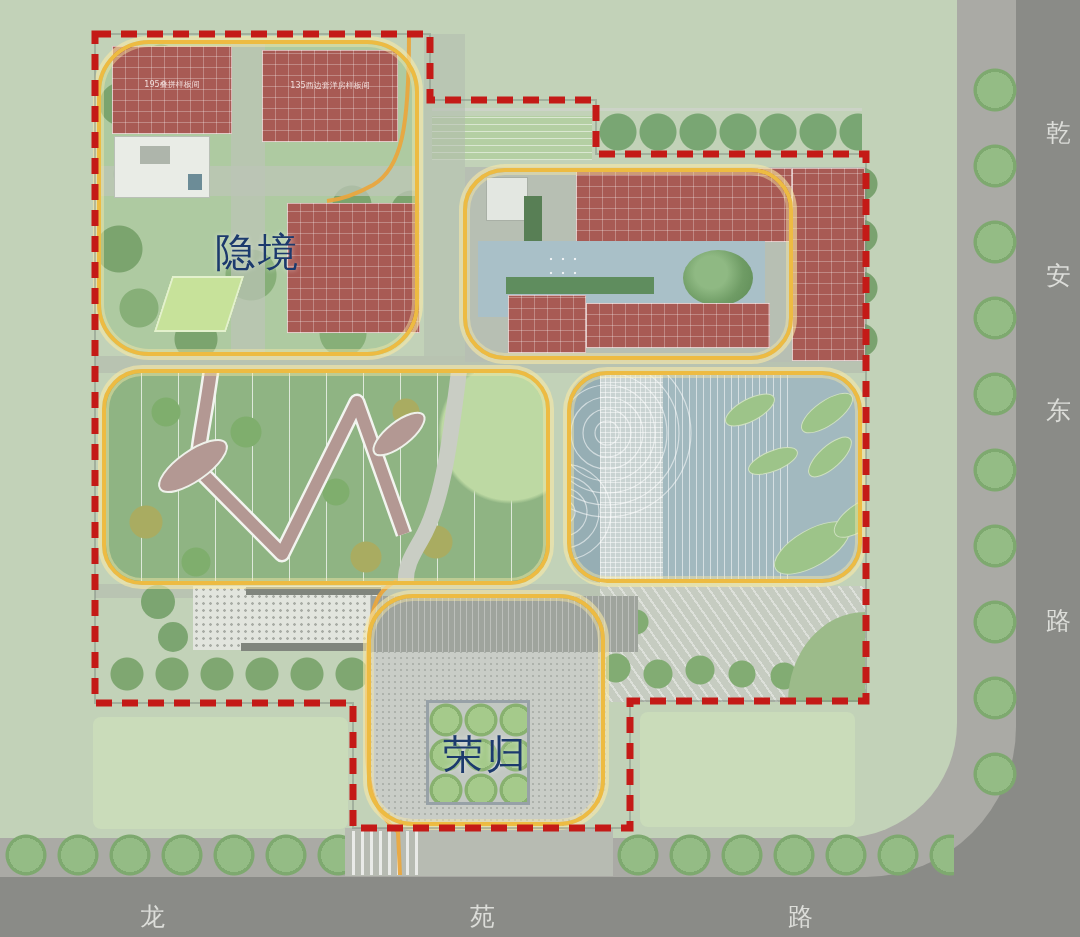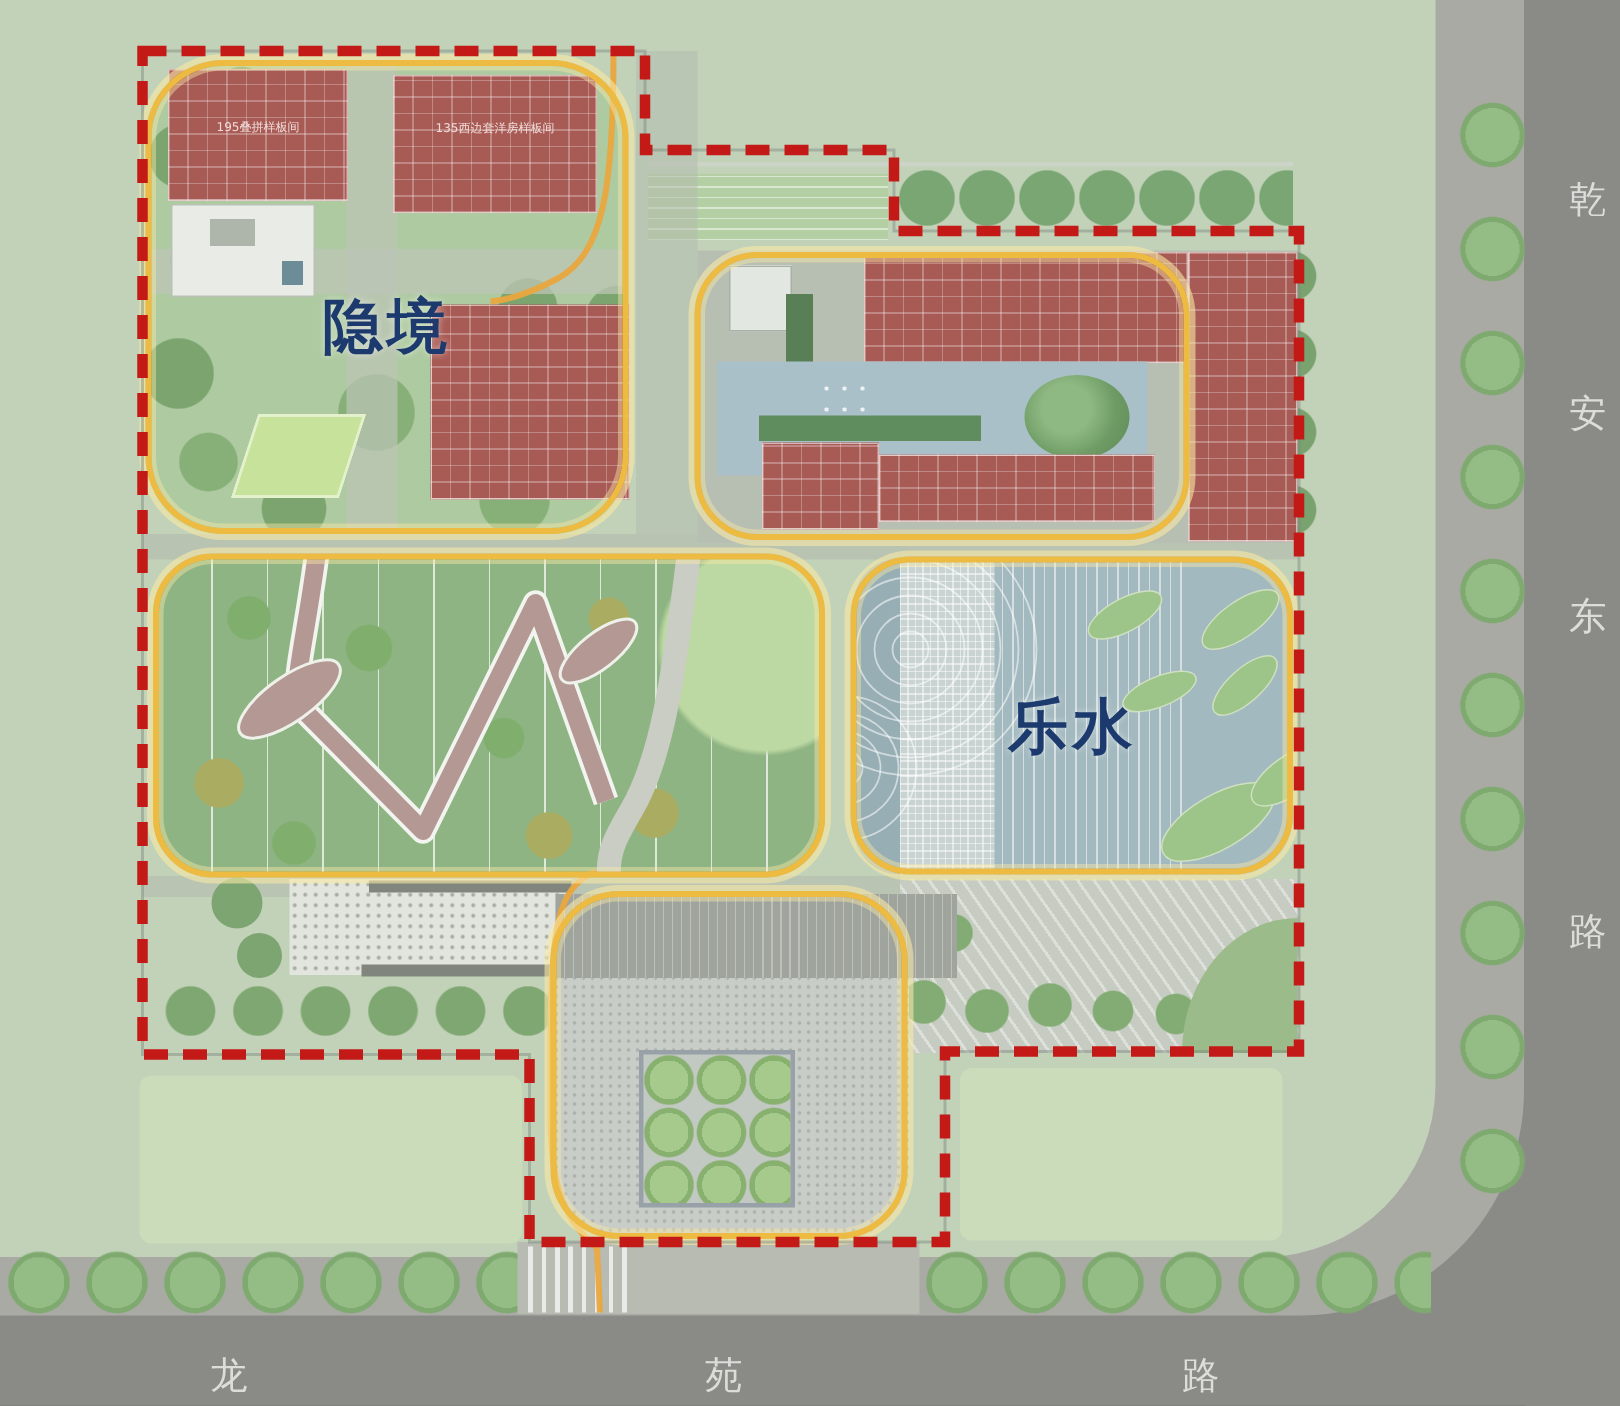--- a/index.html
+++ b/index.html
@@ -5,22 +5,22 @@
   html,body{margin:0;padding:0;background:#666;}
   #canvas{position:relative;width:1080px;height:937px;overflow:hidden;
           font-family:"DejaVu Sans",sans-serif;padding-left:28px;}
   .abs{position:absolute;}
   .red-bldg{background-color:#a85a54;
     background-image:repeating-linear-gradient(0deg,rgba(255,255,255,.28) 0 1px,transparent 1px 11px),
                      repeating-linear-gradient(90deg,rgba(255,255,255,.28) 0 1px,transparent 1px 13px);
     box-shadow:inset 0 0 0 1px rgba(255,255,255,.55);}
   .outline{border:4px solid #edbb42;box-sizing:border-box;
     box-shadow:0 0 0 4px rgba(249,233,166,.6), inset 0 0 0 3px rgba(249,233,166,.45);}
-  .zlabel{font-weight:bold;font-size:40px;color:#1c3a6d;letter-spacing:3px;
-    text-shadow:0 0 5px rgba(255,255,255,.5);white-space:nowrap;}
+  .zlabel{font-weight:normal;font-size:40px;color:#1c3a6d;letter-spacing:3px;
+    text-shadow:0 0 5px rgba(255,255,255,.5);white-space:nowrap;margin-top:35px;}
   .rlabel{font-size:25px;color:#dcddd9;white-space:nowrap;}
   .blabel{font-size:8px;color:#f0dcda;white-space:nowrap;text-align:center;overflow:hidden;}
   .trees-v{background-image:radial-gradient(circle at 24px 38px,#94bc85 0 18px,#7ea96f 18px 21px,transparent 22px);
     background-size:48px 76px;background-repeat:repeat-y;}
   .trees-h{background-image:radial-gradient(circle at 26px 22px,#94bc85 0 17px,#7ea96f 17px 20px,transparent 21px);
     background-size:52px 45px;background-repeat:repeat-x;}
   .dots{background-image:radial-gradient(circle,rgba(110,116,108,.3) 1px,transparent 1.5px);
     background-size:6px 6px;}
   svg{display:block;}
 </style>
@@ -210,21 +210,21 @@
 
   <svg class="abs" style="left:0;top:0;" width="1080" height="937" viewBox="0 0 1080 937">
     <polygon points="95,34 430,34 430,100 596,100 596,154 866,154 866,701 630,701 630,828 353,828 353,703 95,703" fill="none" stroke="rgba(125,135,125,.45)" stroke-width="2"></polygon>
     <polygon points="95,34 430,34 430,100 596,100 596,154 866,154 866,701 630,701 630,828 353,828 353,703 95,703" fill="none" stroke="#c41a17" stroke-width="7" stroke-dasharray="16 10"></polygon>
   </svg>
 
   <div class="abs blabel" style="left:118px;top:79px;width:108px;">195叠拼样板间</div>
   <div class="abs blabel" style="left:268px;top:80px;width:124px;">135西边套洋房样板间</div>
 
   <div class="abs zlabel" style="left:215px;top:190px;">隐境</div>
-  <div class="abs zlabel" style="left:672px;top:457px;">乐水</div>
+  <div class="abs zlabel" style="left:443px;top:692px;">荣归</div>
 
   <div class="abs rlabel" style="left:1046px;top:116px;">乾</div>
   <div class="abs rlabel" style="left:1046px;top:259px;">安</div>
   <div class="abs rlabel" style="left:1046px;top:394px;">东</div>
   <div class="abs rlabel" style="left:1046px;top:604px;">路</div>
 
   <div class="abs rlabel" style="left:140px;top:900px;">龙</div>
   <div class="abs rlabel" style="left:470px;top:900px;">苑</div>
   <div class="abs rlabel" style="left:788px;top:900px;">路</div>
 

